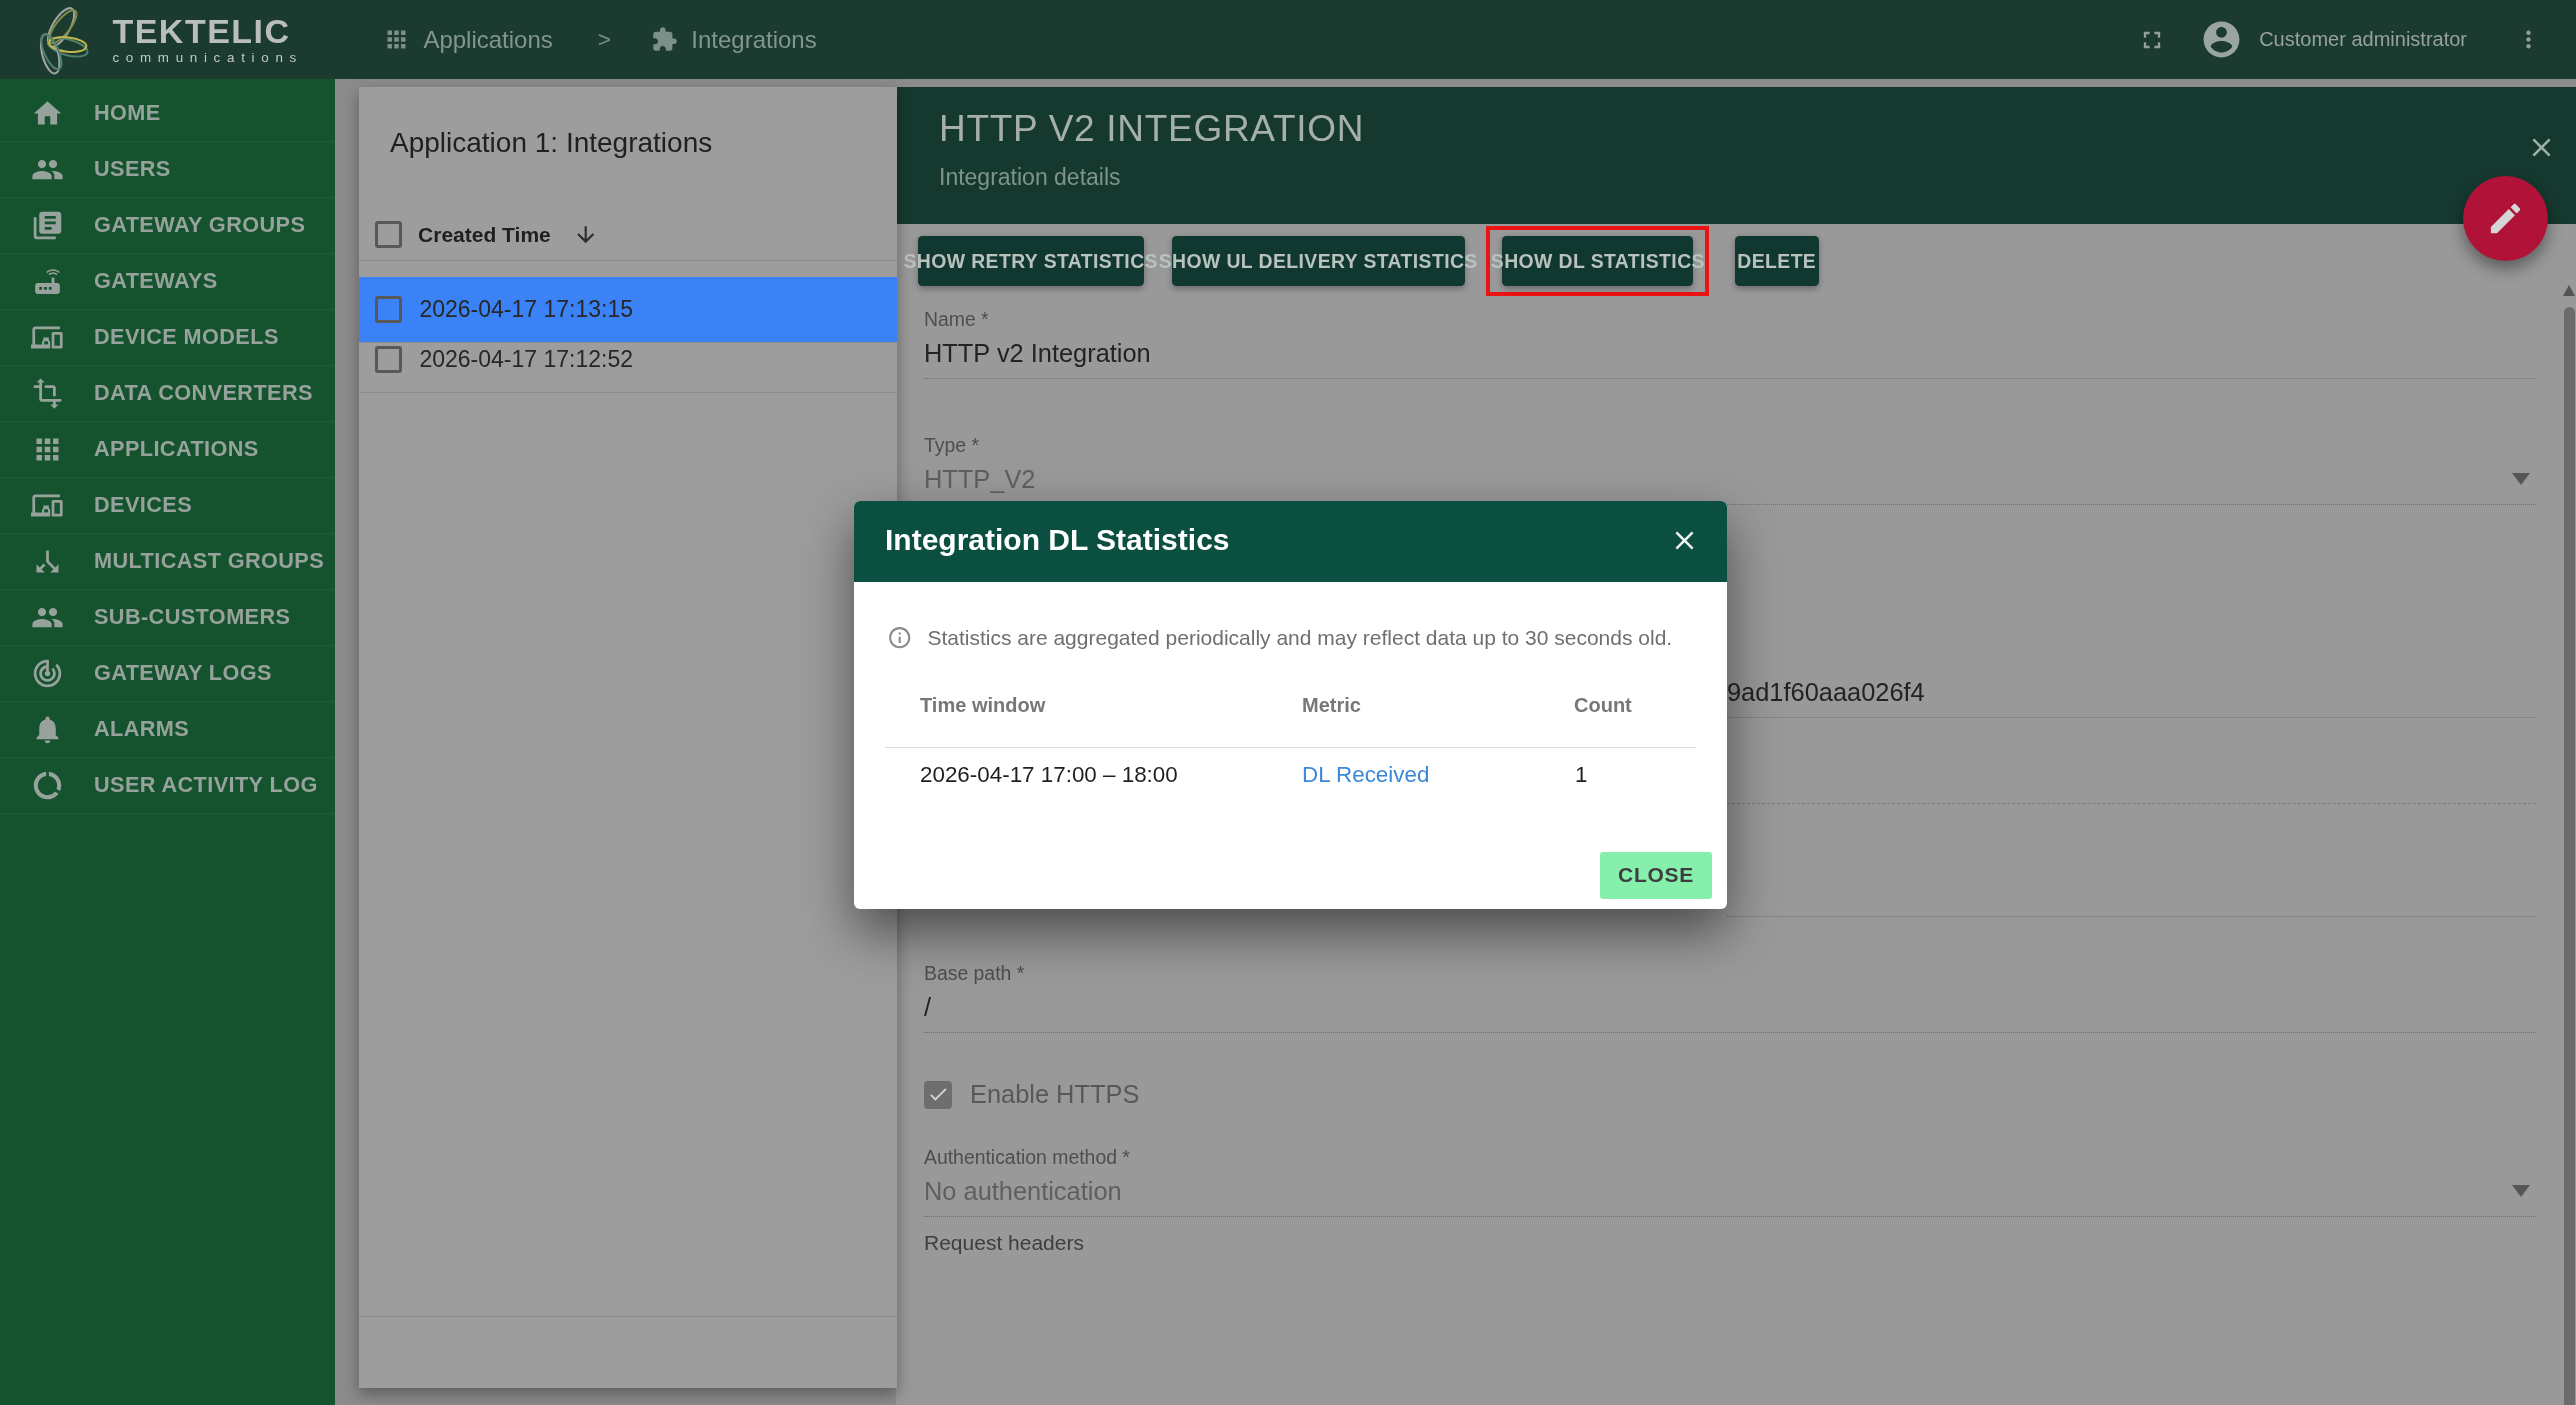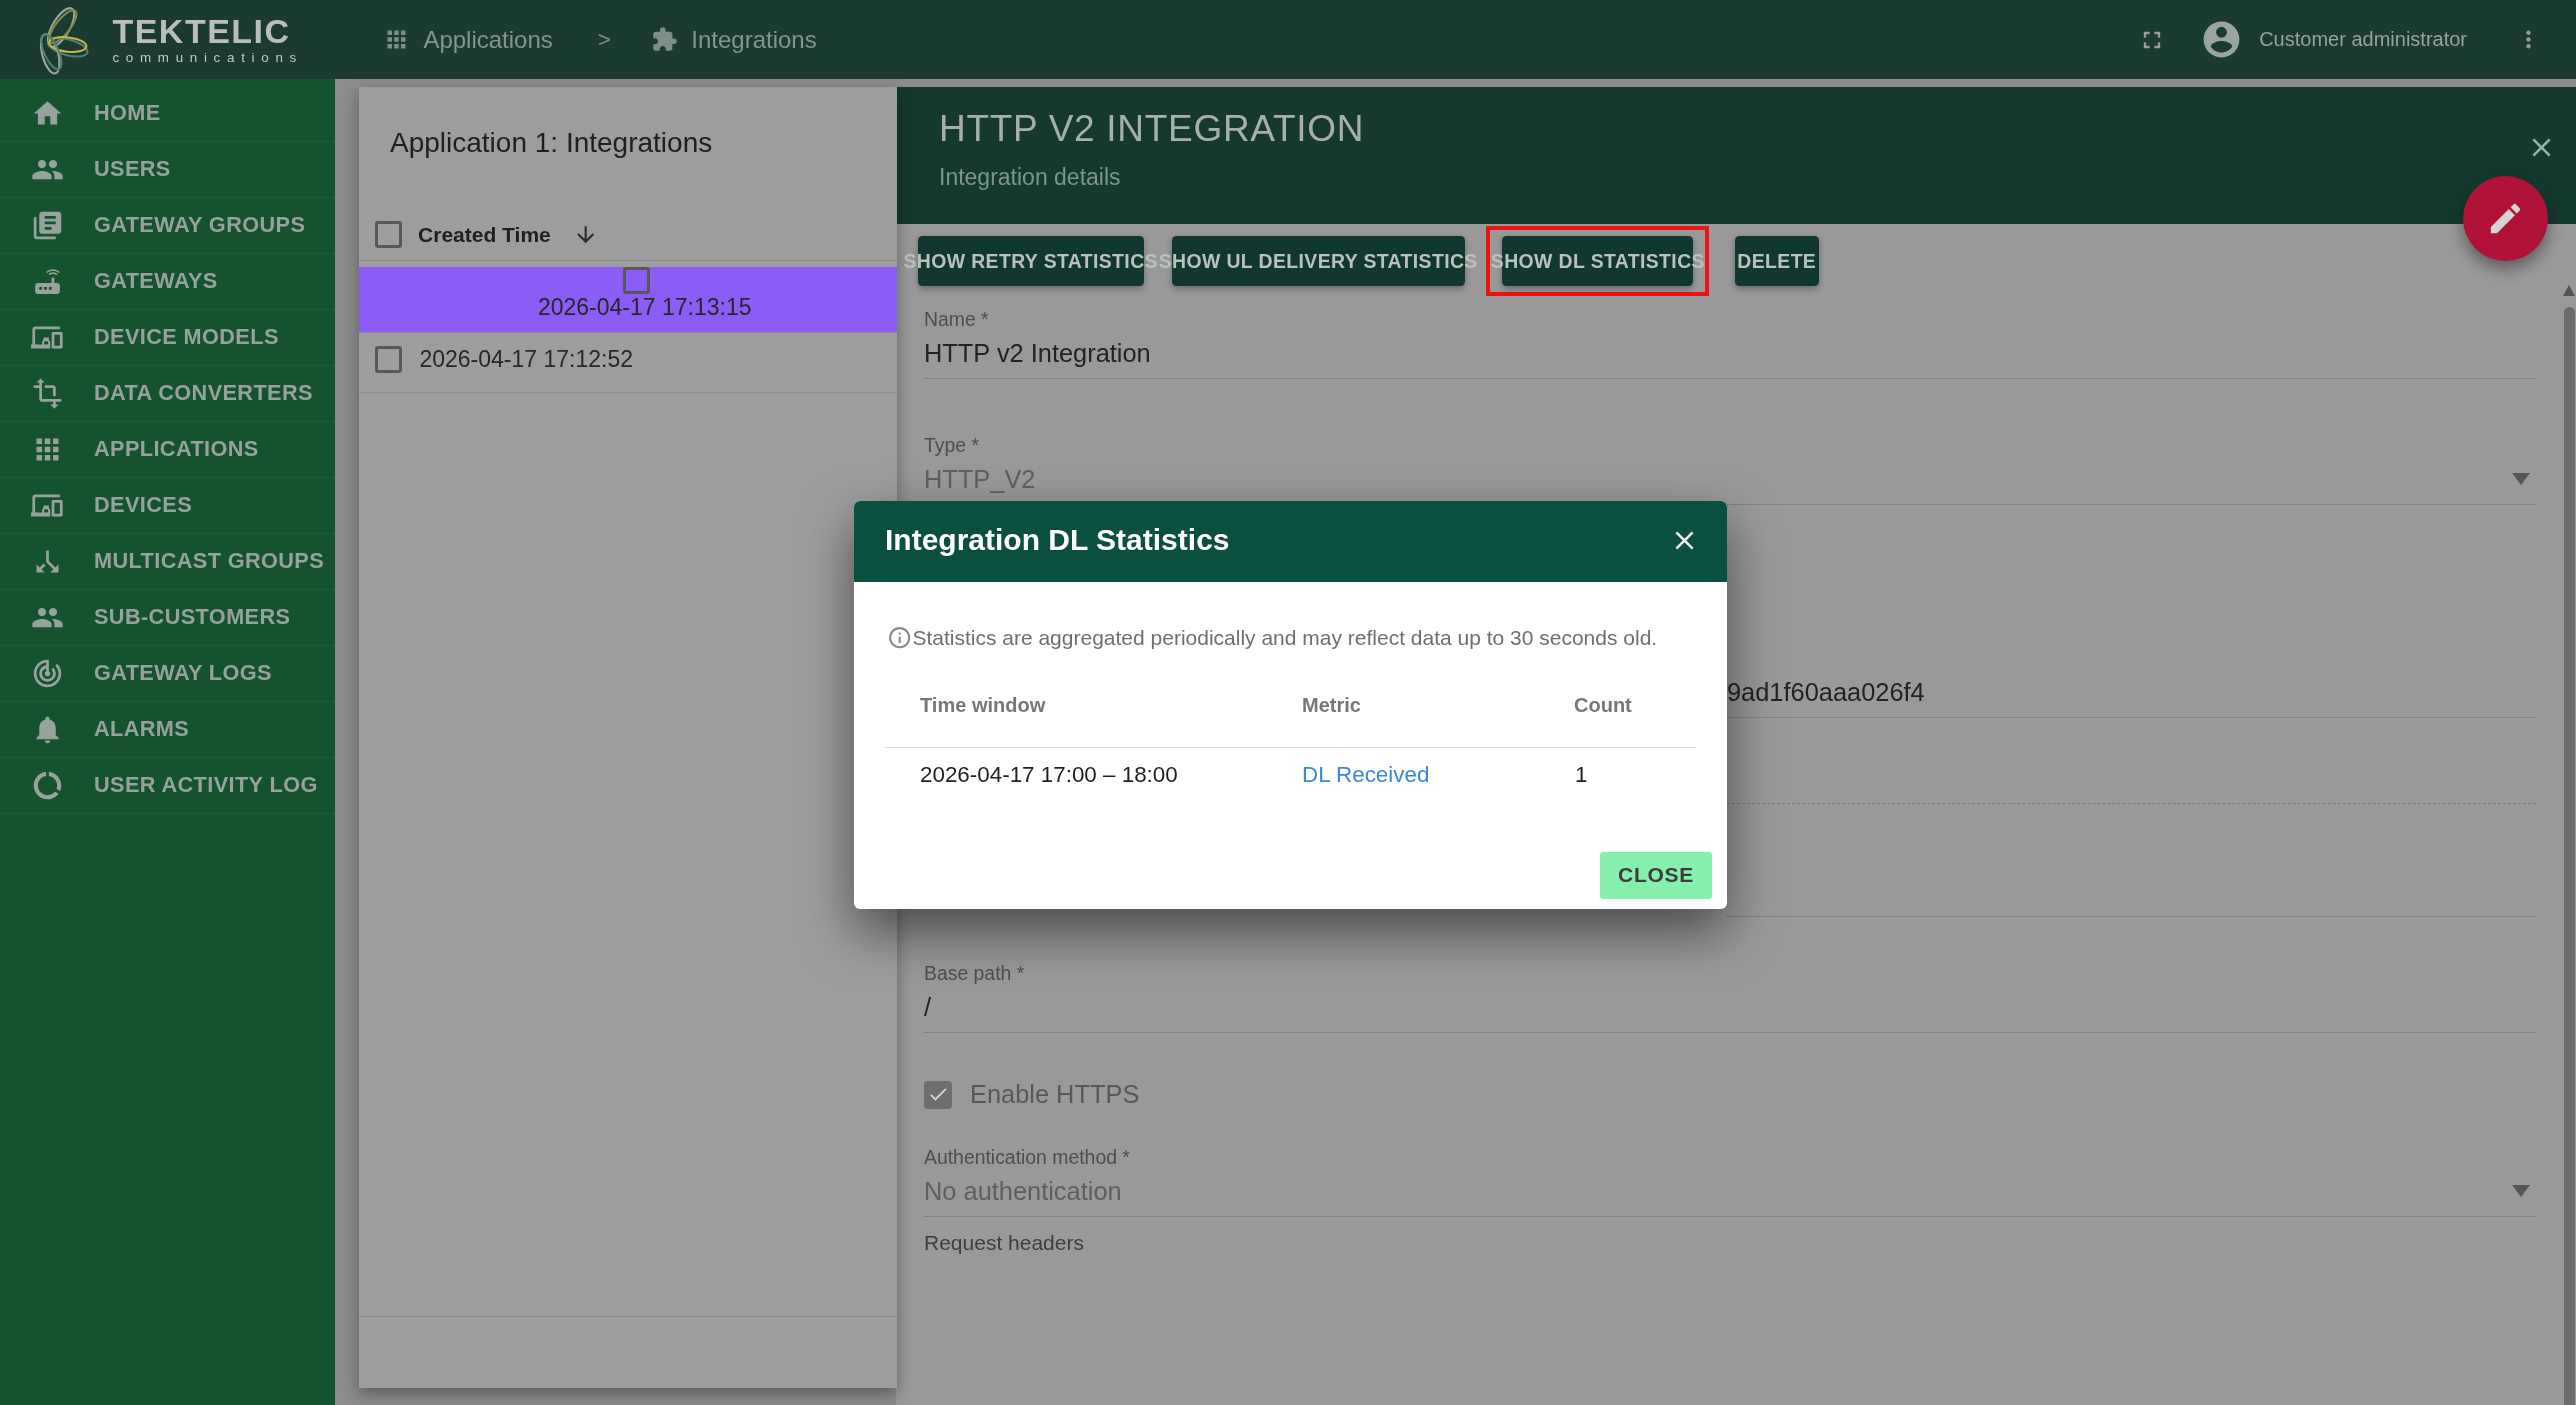--- a/index.html
+++ b/index.html
@@ -36,21 +36,21 @@
     box-shadow:0 6px 15px rgba(0,0,0,.35);z-index:2;}
   .card-title{position:absolute;left:31px;top:40px;font-size:28px;color:#202020;}
   .thead{position:absolute;left:0;top:122px;height:52px;width:100%;box-sizing:border-box;
     display:flex;align-items:center;padding-left:16.4px;border-bottom:0.7px solid #8a8a8a;}
   .cb{width:27px;height:27px;border:3px solid #585858;border-radius:3px;box-sizing:border-box;flex:0 0 auto;}
   .thead .col{margin-left:15.7px;font-size:21px;font-weight:700;color:#1f1f1f;}
   .thead svg{width:25.4px;height:25.4px;margin-left:22.4px;fill:#2c2c2c;}
   .trow{position:absolute;left:0;width:100%;height:66px;box-sizing:border-box;display:flex;
     align-items:center;padding-left:16.4px;border-bottom:0.7px solid #8e8e8e;font-size:23px;color:#272727;cursor:pointer;}
   .trow .time{margin-left:17px;}
-  .trow.sel{background:#8b5cf6;top:180px;flex-direction:column;}
+  .trow.sel{background:#3b82f6;top:190px;}
   .trow.r2{top:240px;}
   .card-footer{position:absolute;left:0;right:0;top:1229px;bottom:0;border-top:0.7px solid #8a8a8a;}
 
   
   .detail{position:absolute;left:896px;top:87px;right:0;bottom:0;background:#999999;z-index:1;}
   .detail-header{position:absolute;left:0;top:0;right:0;height:137px;background:#15392f;}
   .dh-title{position:absolute;left:43px;top:21px;font-size:37px;color:#a6b0aa;letter-spacing:0.7px;}
   .dh-sub{position:absolute;left:43px;top:77px;font-size:23px;color:#7f948c;}
   .dh-close{position:absolute;right:18.7px;top:45px;width:31px;height:31px;fill:#9db1a9;cursor:pointer;}
   .btns{position:absolute;left:21.7px;top:139px;display:flex;align-items:center;}
@@ -94,21 +94,21 @@
     background:#b01238;display:flex;align-items:center;justify-content:center;
     box-shadow:0 7.5px 16.4px rgba(0,0,0,.4);z-index:6;cursor:pointer;}
   .fab svg{width:39px;height:39px;fill:#d3d6d4;}
 
   
   .modal{position:absolute;left:854px;top:501px;width:873px;height:408px;background:#ffffff;
     border-radius:6px;box-shadow:0 22.4px 52px rgba(0,0,0,.5);z-index:10;}
   .m-head{position:absolute;left:0;top:0;right:0;height:81px;background:#0b4f40;border-radius:6px 6px 0 0;}
   .m-title{position:absolute;left:31px;top:22.4px;font-size:30px;font-weight:700;color:#ffffff;}
   .m-close{position:absolute;right:27px;top:24px;width:31px;height:31px;fill:#eef3f1;cursor:pointer;}
-  .m-info{position:absolute;left:33px;top:124px;display:flex;align-items:center;color:#6f6f6f;}
+  .m-info{position:absolute;left:33px;top:124px;display:flex;align-items:center;gap:15px;color:#6f6f6f;}
   .m-info svg{width:25.4px;height:25.4px;fill:#8b8b8b;flex:0 0 auto;}
   .m-info span{font-size:21px;}
   .m-th{position:absolute;top:193px;font-size:20px;font-weight:700;color:#777777;}
   .th-time{left:66px;} .th-metric{left:448px;} .th-count{left:720px;}
   .m-div{position:absolute;left:31px;right:31px;top:246px;border-top:0.7px solid #dddddd;}
   .m-td{position:absolute;top:261px;font-size:22.4px;color:#1f1f1f;}
   .td-time{left:66px;} .td-metric{left:448px;color:#3b87d8;cursor:pointer;} .td-count{left:721px;}
   .m-closebtn{position:absolute;right:15px;bottom:10.5px;width:112px;height:47px;background:#86efac;
     border-radius:3px;font-size:21px;font-weight:700;color:#3d3d3d;display:flex;align-items:center;
     justify-content:center;letter-spacing:0.7px;cursor:pointer;}

